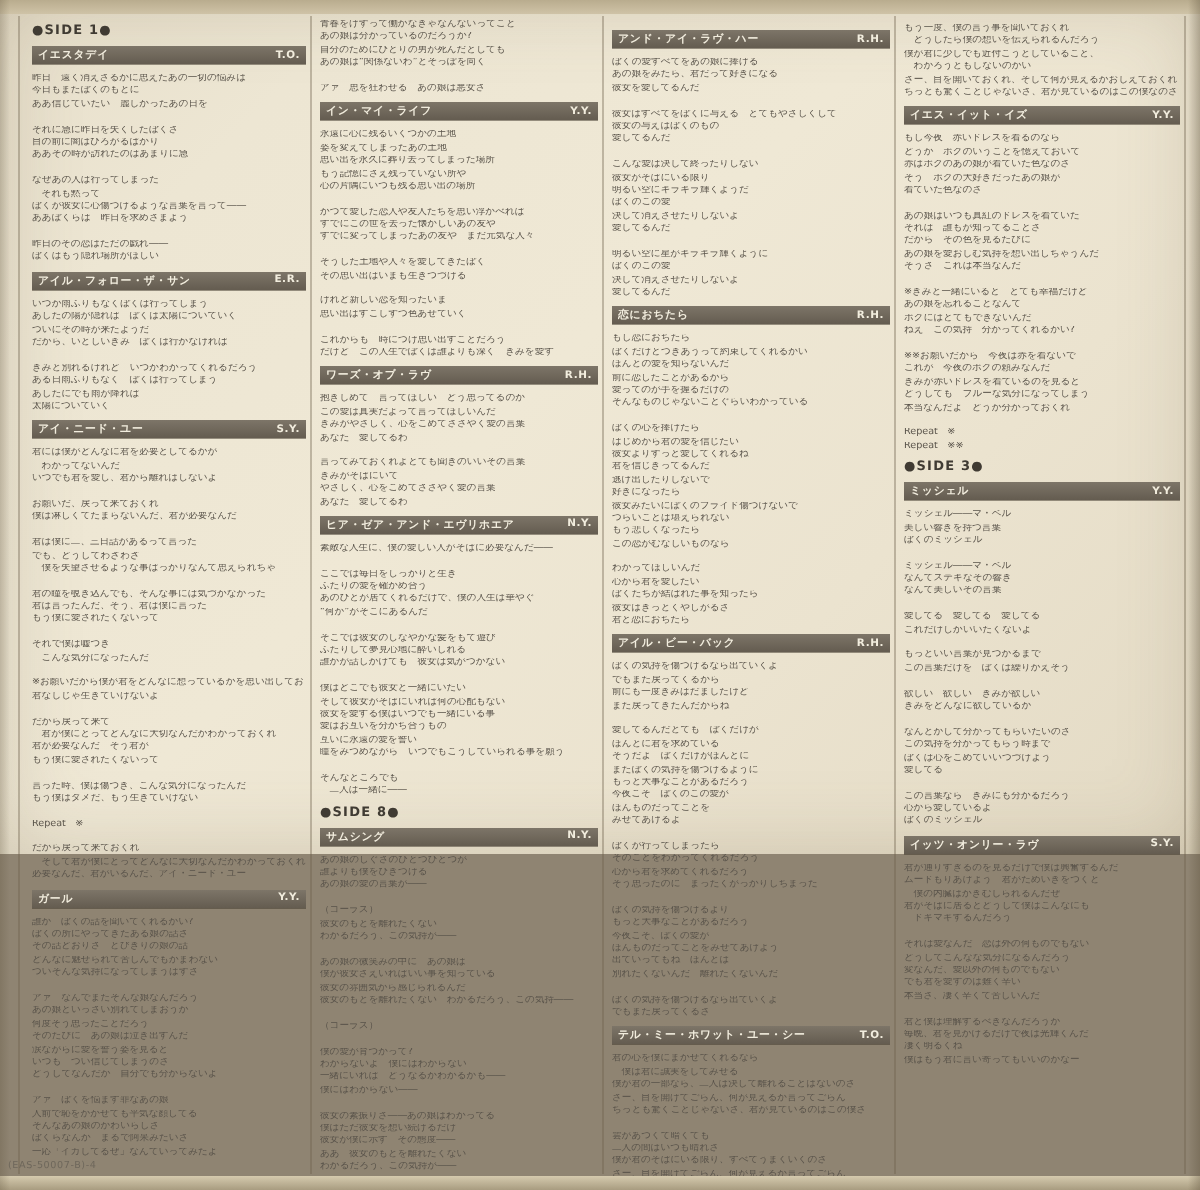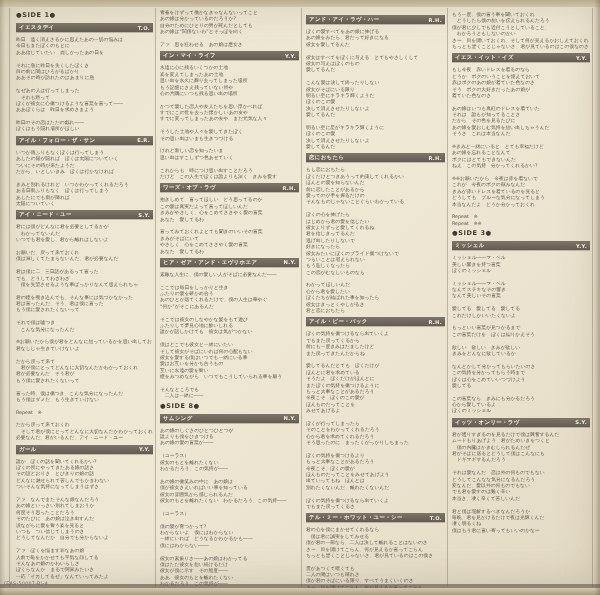--- a/index.html
+++ b/index.html
@@ -1,17 +1,17 @@
 <!DOCTYPE html>
 <html><head>
 <meta charset="utf-8">
 <style>
   html,body{margin:0;padding:0;}
   body{width:600px;height:595px;overflow:hidden;background:#8f8472;font-family:"DejaVu Sans",sans-serif;}
-  .sheet{position:relative;width:600px;height:584px;
+  .sheet{position:relative;width:600px;height:427px;
     background:linear-gradient(135deg,#e7dfcb 0%,#ede6d3 18%,#efe8d5 45%,#ebe3cf 70%,#e3dac4 100%);
     box-shadow:inset 0 0 40px rgba(120,105,75,.25);}
   .edge-top{position:absolute;left:0;top:0;width:600px;height:7px;
     background:linear-gradient(#b9ac8e,#cfc3a7);}
   .edge-bottom{position:absolute;left:0;top:588px;width:600px;height:7px;
     background:linear-gradient(#d5caae,#a89c80);}
   .edge-right{position:absolute;left:594px;top:0;width:6px;height:595px;
     background:linear-gradient(90deg,rgba(0,0,0,0),rgba(90,78,55,.35));}
   .edge-left{position:absolute;left:0;top:0;width:5px;height:595px;
     background:linear-gradient(90deg,rgba(90,78,55,.25),rgba(0,0,0,0));}

